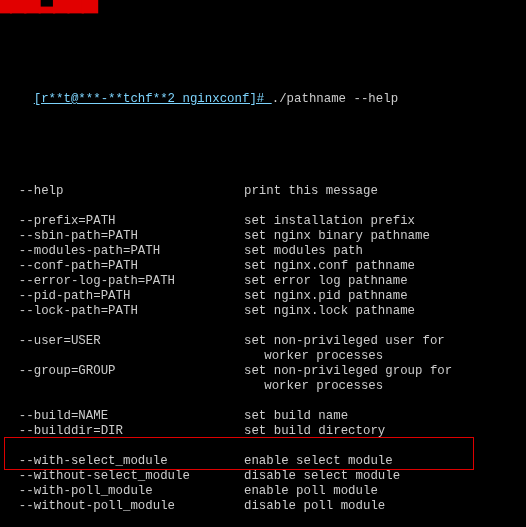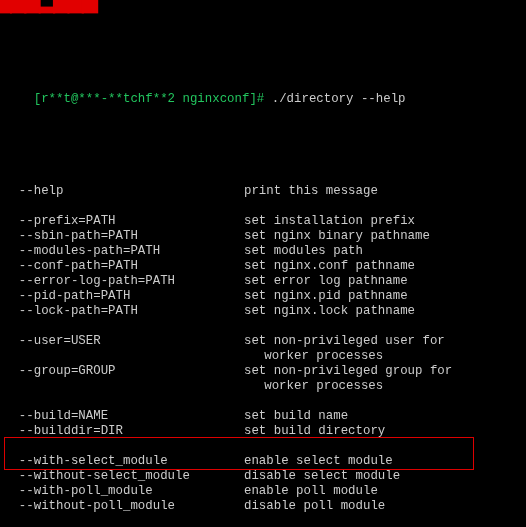--- a/index.html
+++ b/index.html
@@ -15,21 +15,21 @@
     overflow: hidden;
   }
   .terminal {
     padding: 2px 4px;
     white-space: pre;
     position: relative;
   }
   .prompt-line {
     margin-bottom: 2px;
   }
-  .prompt-host { color: #22c55e; }
+  .prompt-host { color: #7dd3fc; text-decoration: underline; }
   .prompt-cmd  { color: #ccc; }
   .row { display: block; }
   .opt {
     display: inline-block;
     min-width: 240px;
   }
   .blank { height: 15px; }
   .highlight-box {
     position: absolute;
     border: 1px solid #d00;
@@ -54,19 +54,19 @@
   }
 </style>
 </head>
 <body>
 
 <div class="terminal">
 
   <div class="watermark">▆▆▆▂▆▆▆</div>
 
   <div class="prompt-line row">
-    <span class="prompt-host">[r**t@***-**tchf**2 nginxconf]# </span><span class="prompt-cmd">./directory --help</span>
+    <span class="prompt-host">[r**t@***-**tchf**2 nginxconf]# </span><span class="prompt-cmd">./pathname --help</span>
   </div>
 
   <div id="rows-container"><div class="row blank"></div><div class="row"><span class="opt">  --help</span><span>print this message</span></div><div class="row blank"></div><div class="row"><span class="opt">  --prefix=PATH</span><span>set installation prefix</span></div><div class="row"><span class="opt">  --sbin-path=PATH</span><span>set nginx binary pathname</span></div><div class="row"><span class="opt">  --modules-path=PATH</span><span>set modules path</span></div><div class="row"><span class="opt">  --conf-path=PATH</span><span>set nginx.conf pathname</span></div><div class="row"><span class="opt">  --error-log-path=PATH</span><span>set error log pathname</span></div><div class="row"><span class="opt">  --pid-path=PATH</span><span>set nginx.pid pathname</span></div><div class="row"><span class="opt">  --lock-path=PATH</span><span>set nginx.lock pathname</span></div><div class="row blank"></div><div class="row"><span class="opt">  --user=USER</span><span>set non-privileged user for</span></div><div class="row"><span class="opt">                                   </span><span>worker processes</span></div><div class="row"><span class="opt">  --group=GROUP</span><span>set non-privileged group for</span></div><div class="row"><span class="opt">                                   </span><span>worker processes</span></div><div class="row blank"></div><div class="row"><span class="opt">  --build=NAME</span><span>set build name</span></div><div class="row"><span class="opt">  --builddir=DIR</span><span>set build directory</span></div><div class="row blank"></div><div class="row"><span class="opt">  --with-select_module</span><span>enable select module</span></div><div class="row"><span class="opt">  --without-select_module</span><span>disable select module</span></div><div class="row"><span class="opt">  --with-poll_module</span><span>enable poll module</span></div><div class="row"><span class="opt">  --without-poll_module</span><span>disable poll module</span></div><div class="row blank"></div></div>
 
   <div class="highlight-box"></div>
 </div>
 
 </body></html>

